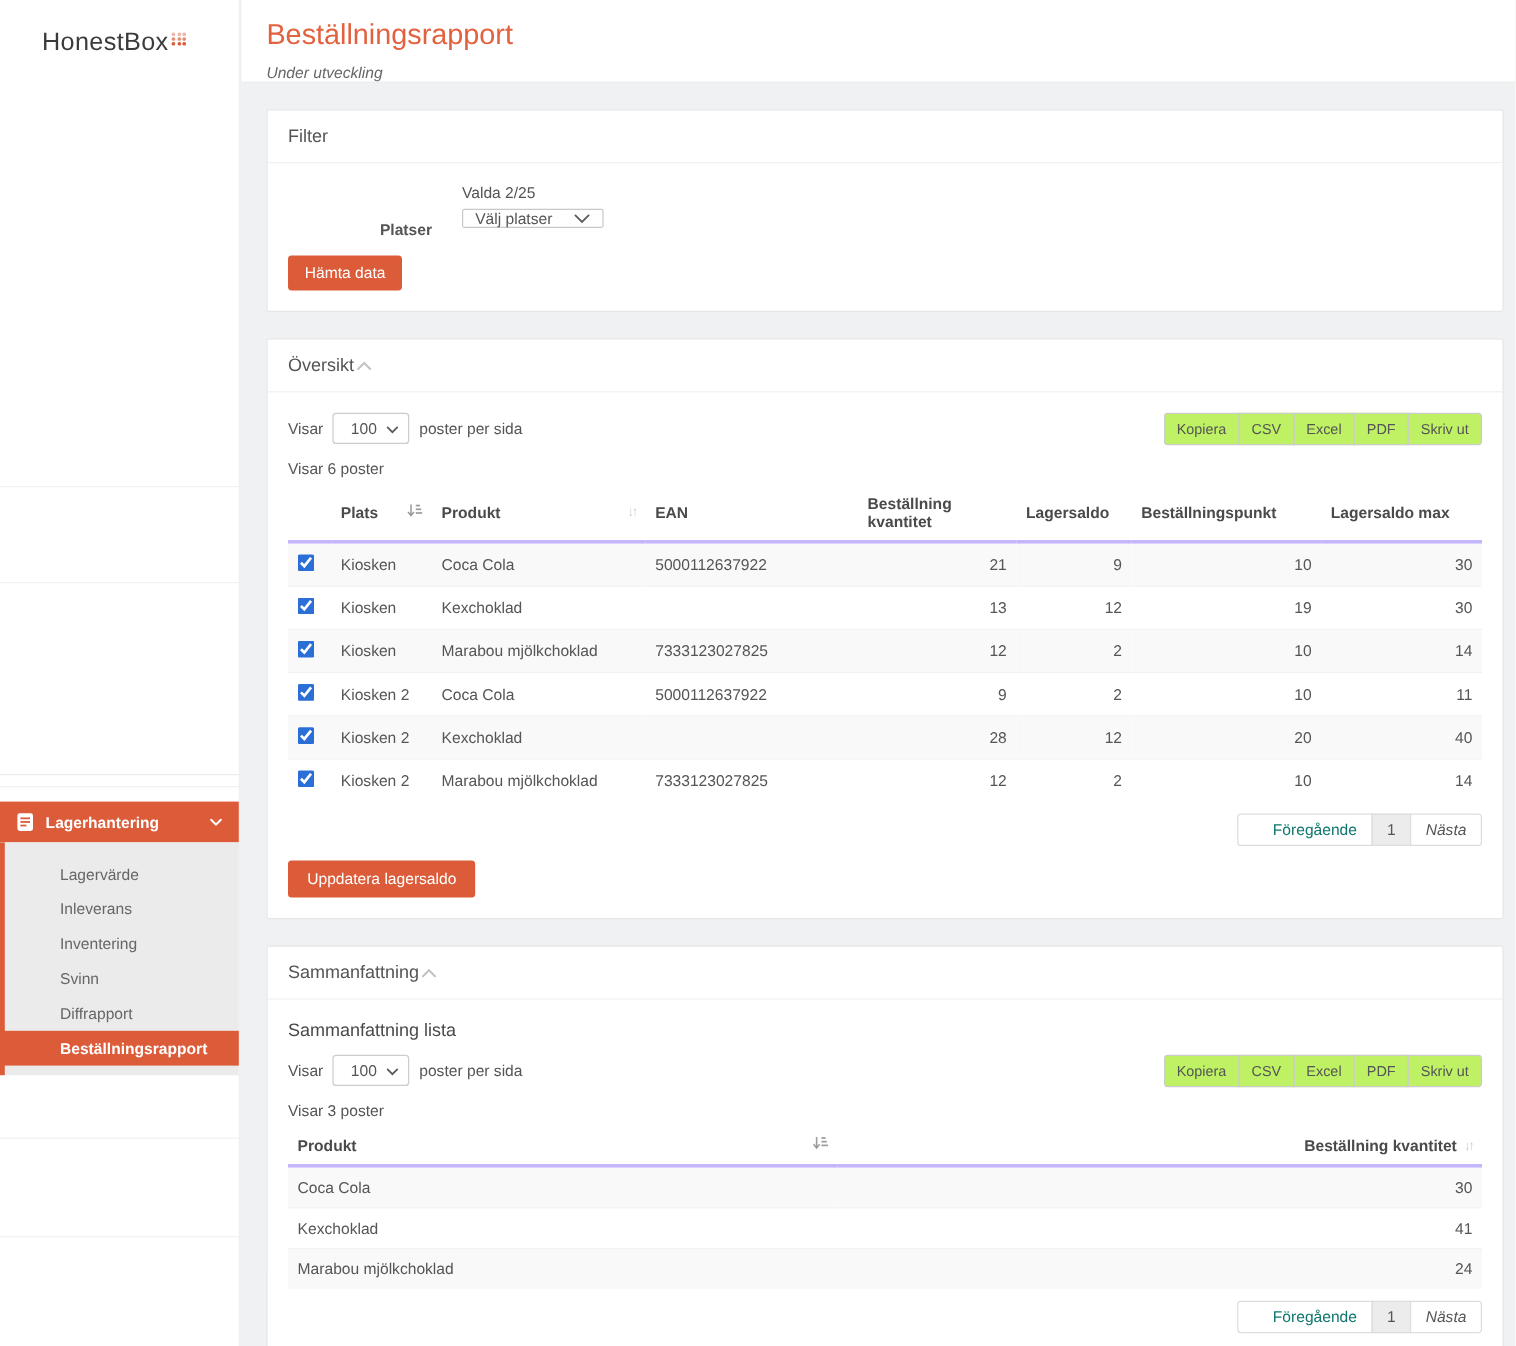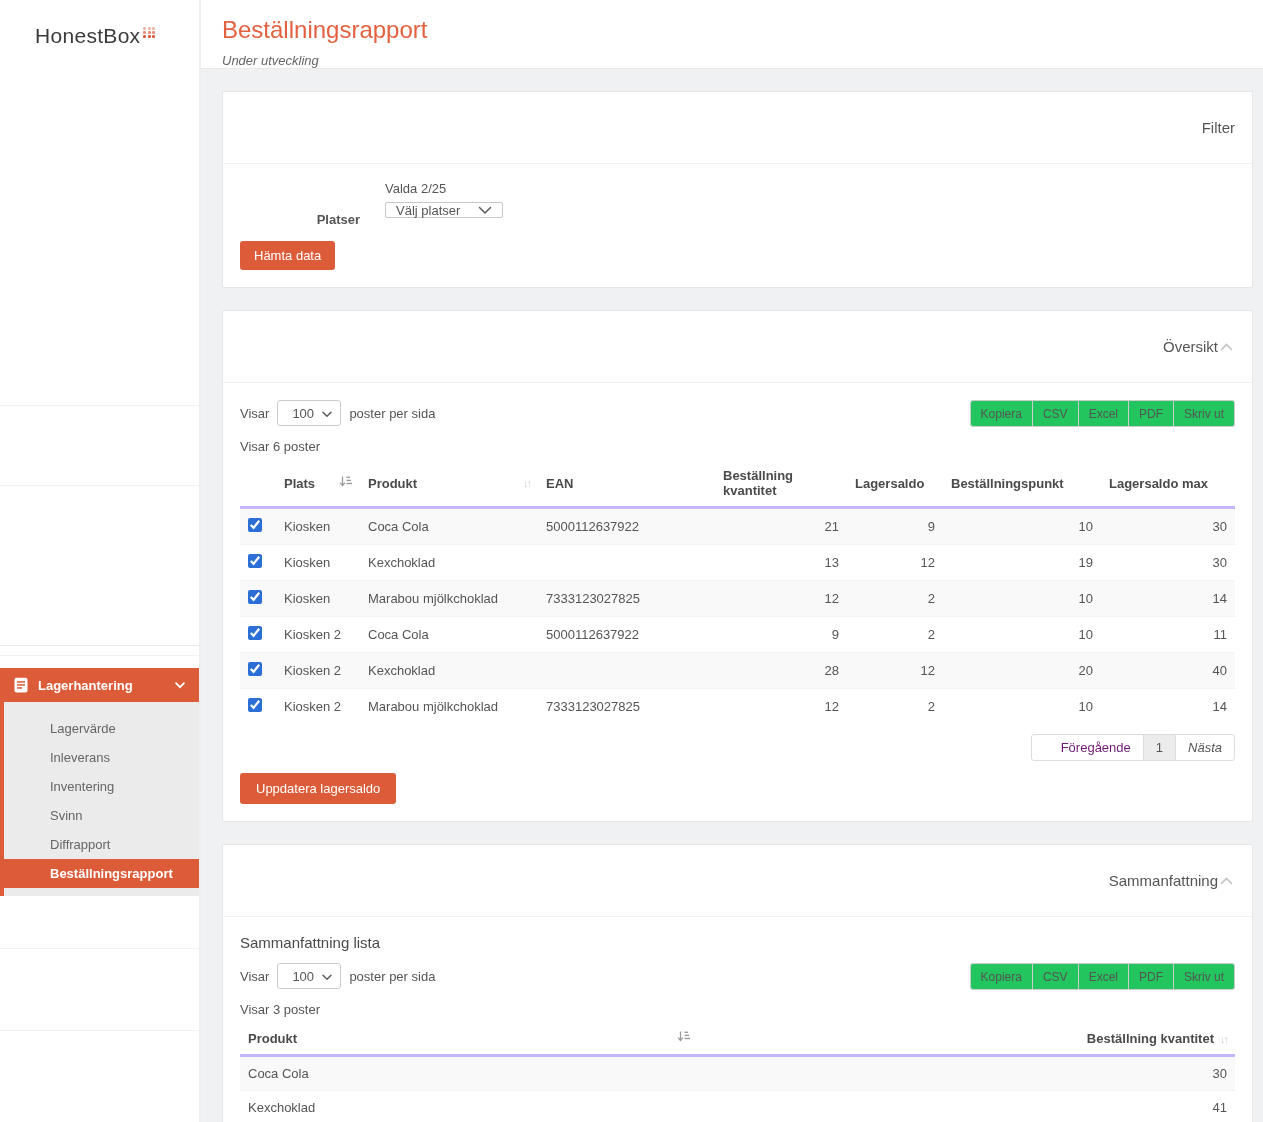--- a/index.html
+++ b/index.html
@@ -32,22 +32,22 @@
   .submenu-item{height:29px;line-height:29px;padding-left:46px;font-size:13px;color:#666;cursor:pointer;}
   .submenu-item.active{background:var(--accent);color:#fff;font-weight:bold;margin-left:-4px;padding-left:50px;}
   
   .content{flex:1;background:#f0f1f2;display:flex;flex-direction:column;overflow:hidden;}
   .top-strip{height:8px;background:#f0f1f2;}
   .title-band{background:#fff;height:92px;padding:16px 0 0 21px;border-bottom:1px solid #e9e9e9;}
   .page-title{margin:0 0 9px;font-size:24px;font-weight:400;color:var(--title);}
   .page-subtitle{font-style:italic;font-size:13px;color:#666;}
   .page-body{padding:22px 10px 0 21px;}
   .card{background:#fff;border:1px solid #e6e6e6;margin-bottom:22px;border-radius:2px;}
-  .card-header{padding:27px 17px;font-size:15px;color:#555;border-bottom:1px solid #f0f0f0;
-    display:flex;justify-content:flex-end;align-items:center;}
+  .card-header{padding:13px 17px;font-size:15px;color:#555;border-bottom:1px solid #f0f0f0;
+    display:flex;justify-content:flex-start;align-items:center;}
   .collapse-toggle{background:none;border:none;padding:2px;display:flex;cursor:pointer;}
   .card-body{padding:17px;}
   
   .filter-row{display:flex;}
   .filter-label{width:145px;text-align:right;padding-right:25px;padding-top:31px;
     font-weight:bold;font-size:13px;color:#555;}
   .filter-control{font-size:13px;color:#555;}
   .valda{margin-bottom:6px;}
   .fake-select{display:inline-flex;align-items:center;justify-content:space-between;
     border:1px solid #c8c8c8;background:#fff;height:16px;padding:0 10px;width:118px;
@@ -58,41 +58,41 @@
   
   .list-title{margin:0 0 12px;font-size:15px;font-weight:400;color:#4a4a4a;}
   .dt-toolbar{display:flex;justify-content:space-between;align-items:flex-start;margin-bottom:12px;}
   .length-wrap{display:flex;align-items:center;font-size:13px;color:#555;}
   .length-wrap .lbl{margin-right:8px;}
   .length-wrap .lbl2{margin-left:8px;}
   .length-select{display:inline-flex;align-items:center;justify-content:space-between;
     border:1px solid #ccc;background:#fff;height:26px;width:64px;padding:0 8px 0 14px;
     border-radius:3px;font-size:13px;color:#555;cursor:pointer;}
   .export-group{display:flex;}
-  .export-group button{border:1px solid #ccc;background:#22c55e;color:#555;font-size:12px;
+  .export-group button{border:1px solid #ccc;background:#bef264;color:#555;font-size:12px;
     padding:0 10px;height:27px;margin-left:-1px;cursor:pointer;font-family:inherit;}
   .export-group button:first-of-type{border-radius:3px 0 0 3px;margin-left:0;}
   .export-group button:last-of-type{border-radius:0 3px 3px 0;}
   .dt-info{font-size:13px;color:#555;margin-bottom:6px;}
   table.dt{width:100%;border-collapse:collapse;font-size:13px;color:#555;table-layout:fixed;}
   table.dt th{padding:8px;font-size:13px;color:#4a4a4a;text-align:left;
     border-bottom:3px solid #c4b5fd;font-weight:bold;}
   table.dt td{padding:9px 8px;overflow:hidden;white-space:nowrap;}
   table.dt tbody td{border-top:1px solid #f2f2f2;}
   table.dt tbody tr:nth-of-type(odd){background:#f9f9f9;}
   .num{text-align:right;}
   .th-in{display:flex;align-items:center;justify-content:space-between;}
   .th-in-right{display:flex;align-items:center;justify-content:flex-end;}
   .th-in-right .sort-both{margin-left:6px;}
   .sort-both{color:#cfcfcf;font-size:11px;letter-spacing:-2px;font-weight:normal;}
   input[type=checkbox]{width:14px;height:14px;margin:0;accent-color:var(--checkbox);cursor:pointer;}
   .paginate{display:flex;justify-content:flex-end;margin-top:10px;}
   .page-btn{border:1px solid #ddd;background:#fff;padding:0 12px;height:27px;font-size:13px;
     color:#555;margin-left:-1px;cursor:pointer;font-family:inherit;}
-  .page-btn.prev{color:#701a75;border-radius:3px 0 0 3px;padding-left:29px;}
+  .page-btn.prev{color:#0f766e;border-radius:3px 0 0 3px;padding-left:29px;}
   .page-btn.cur{background:#ececec;}
   .page-btn.next{border-radius:0 3px 3px 0;font-style:italic;}
 </style>
 </head>
 <body>
 
 <aside class="sidebar">
   <div class="logo">
     <span class="logo-text">HonestBox</span>
     <span class="logo-dots">

